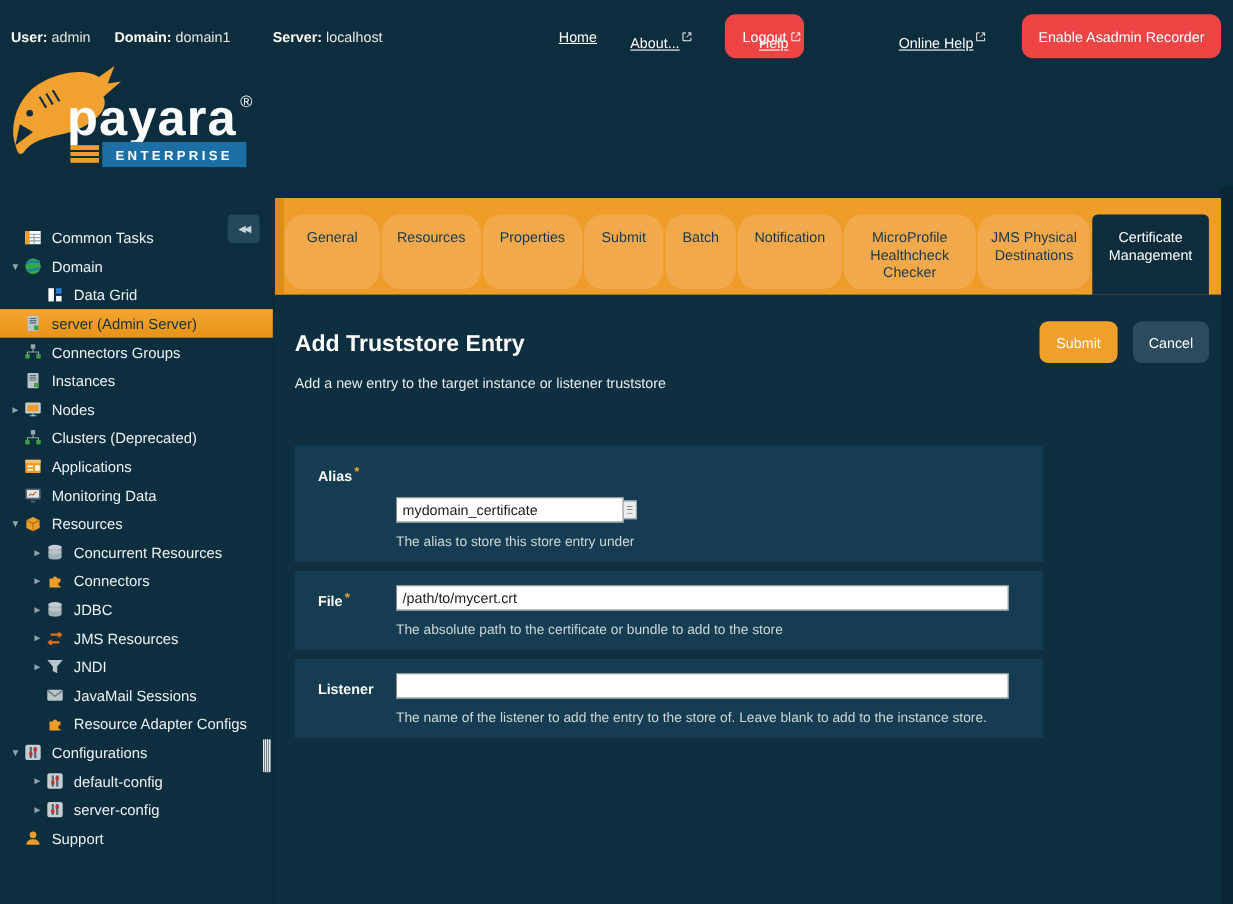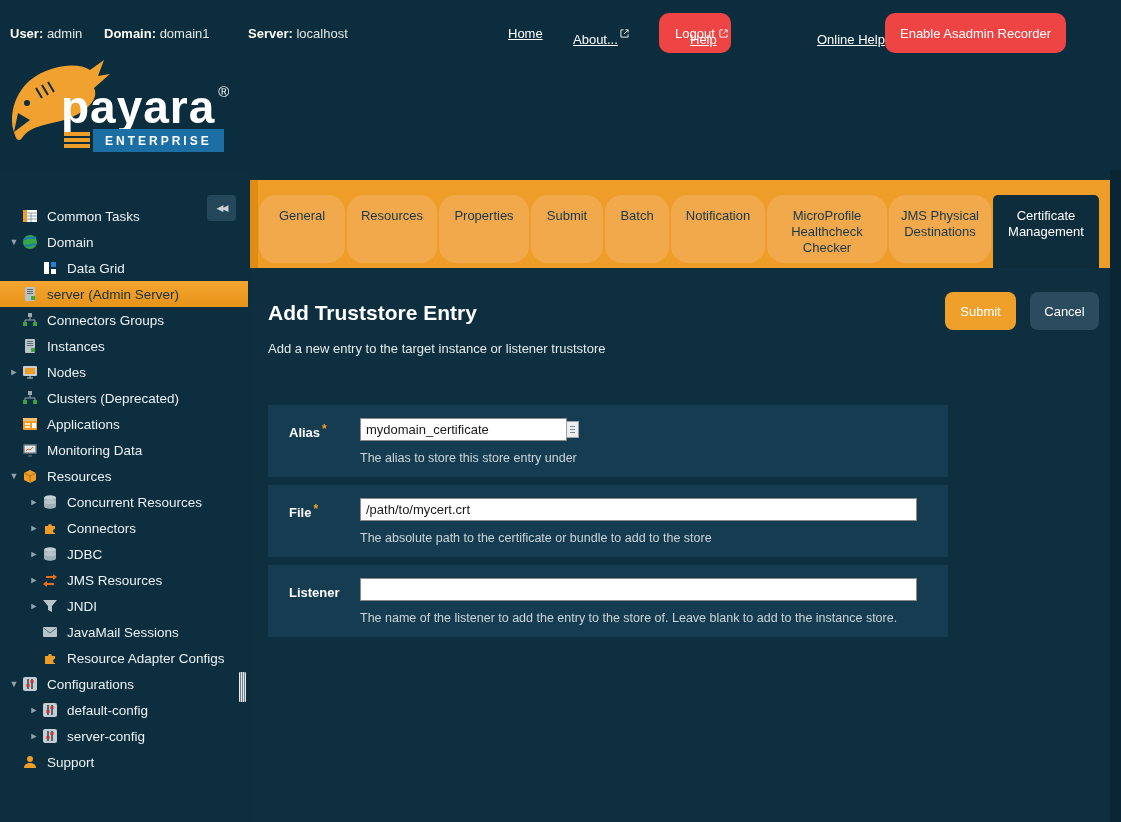--- a/index.html
+++ b/index.html
@@ -15,21 +15,21 @@
   .tb-info { position:absolute; top:26px; font-size:13px; white-space:nowrap; }
   .tb-info b { color:#FDFDF6; }
   .tb-info span { color:#E6E8E3; }
   .ti-user { left:10px; } .ti-domain { left:104px; } .ti-server { left:248px; }
   .tb-link { position:absolute; top:26px; font-size:13px; color:#FFFFFF; text-decoration:underline; cursor:pointer; white-space:nowrap; }
   .lk-home { left:508px; } .lk-about { left:573px; } .lk-help { left:690px; } .lk-online { left:817px; }
   .ext-icon { display:inline-block; margin-left:2px; vertical-align:6px; }
   .tb-btn { position:absolute; top:13px; height:40px; background:#ef4444; border:none; border-radius:10px;
             color:#FFFFFF; font-size:13px; font-family:"Liberation Sans",sans-serif; cursor:pointer; }
   .btn-logout { left:659px; width:72px; }
-  .btn-recorder { left:885px; width:181px; }
+  .btn-recorder { left:929px; width:181px; }
   
   .logo { position:absolute; top:56px; left:6px; width:210px; height:104px; }
   .fish { position:absolute; left:0; top:2px; }
   .brand { position:absolute; left:55px; top:24px; font-size:46px; font-weight:bold; color:#FFFFFF; letter-spacing:1px; }
   .brand .reg { font-size:15px; font-weight:normal; vertical-align:26px; margin-left:3px; }
   .badge { position:absolute; left:58px; top:72px; height:24px; display:flex; align-items:center; }
   .badge-bars { width:26px; height:16px; margin-right:3px;
     background:linear-gradient(#EE9D28 0 4px, transparent 4px 6px, #EE9D28 6px 10px, transparent 10px 12px, #EE9D28 12px 16px); }
   .badge-box { background:#1C6FA5; color:#fff; font-size:12px; font-weight:bold; letter-spacing:3px; padding:5px 12px 4px; }
   
@@ -64,21 +64,21 @@
     font-size:13px; font-family:"Liberation Sans",sans-serif; cursor:pointer; }
   .btn-submit { right:94px; width:71px; background:#EFA02A; }
   .btn-cancel { right:11px; width:69px; background:#2B4B5E; }
   .form { position:absolute; top:137px; left:18px; width:680px; }
   .frow { background:#153C50; margin-bottom:8px; padding:13px 0 12px; display:flex; }
   .flabel { width:92px; flex:none; padding-left:21px; padding-top:4px; font-size:13px; font-weight:bold; color:#FDFDFD; }
   .req { color:#F0A12C; font-size:12px; vertical-align:4px; margin-left:2px; }
   .fctrl { flex:1; padding-right:32px; }
   .fctrl input { height:23px; border:1px solid #8a8a8a; font-size:13px; font-family:"Liberation Sans",sans-serif;
     color:#1a1a1a; padding:1px 5px; background:#fff; width:557px; display:block; }
-  .alias-wrap { position:relative; width:223px; }
+  .alias-wrap { position:relative; width:223px;margin-top:34px; }
   .alias-wrap input { width:207px; }
   .adorn { position:absolute; right:4px; top:3px; width:13px; height:17px; background:#EDEDED;
     border:1px solid #9aa3a8; }
   .adorn::before { content:""; position:absolute; left:3px; right:3px; top:4px; height:7px;
     background:repeating-linear-gradient(#7d8a90 0 1px, transparent 1px 3px); }
   .fhelp { margin-top:10px; font-size:12.5px; color:#CBD5DB; }
 </style>
 </head>
 <body>
 

